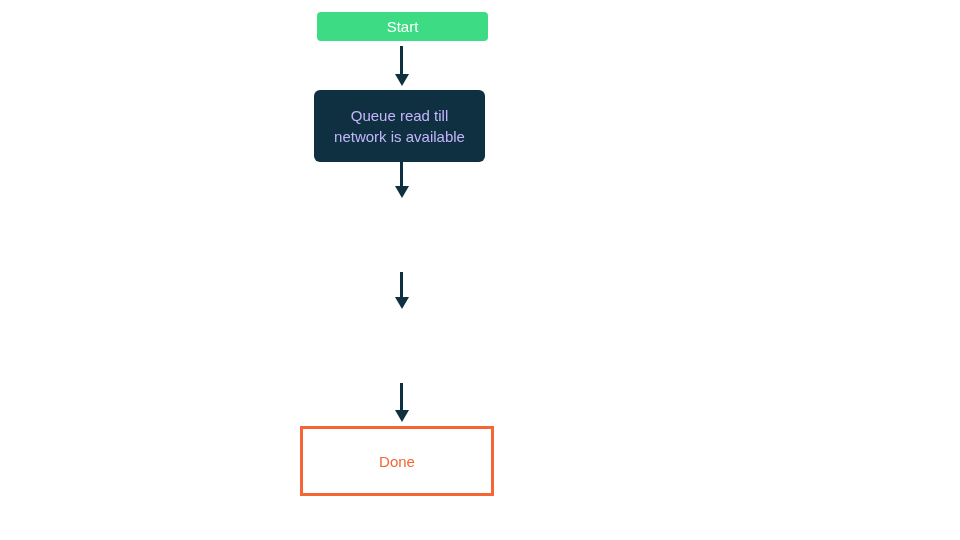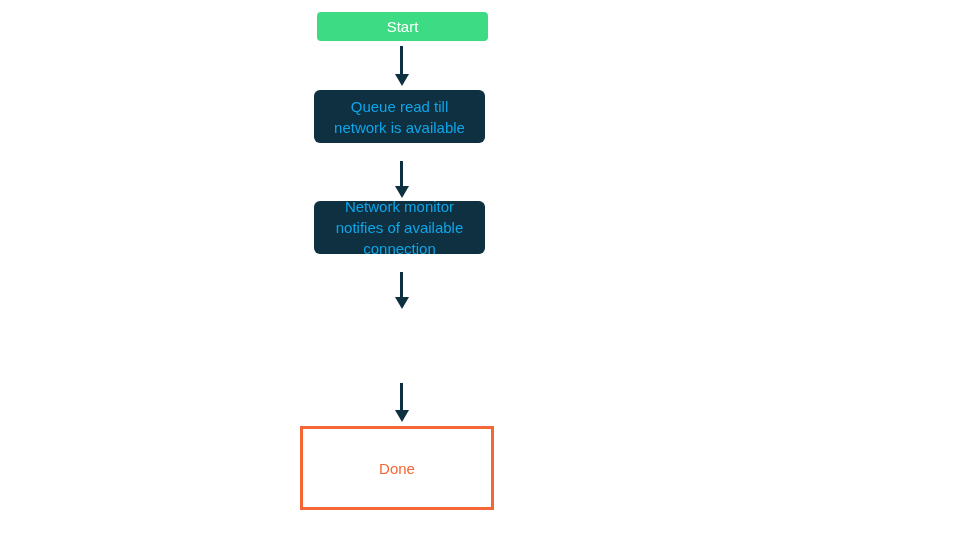--- a/index.html
+++ b/index.html
@@ -34,33 +34,33 @@
     top: 12px;
     width: 171px;
     height: 29px;
     background: #3ddc84;
     color: #ffffff;
     border-radius: 4px;
   }
   .node--process {
     left: 314px;
     width: 171px;
-    height: 53px;
+    height: 72px;
     background: #0e3040;
-    color: #0ea5e9;
+    color: #c4b5fd;
     border-radius: 6px;
   }
   #node-queue-read { top: 90px; }
   #node-network-monitor { top: 201px; }
   #node-update-local { top: 312px; }
   .node--end {
     left: 300px;
     top: 426px;
     width: 194px;
-    height: 84px;
+    height: 70px;
     background: #ffffff;
     border: 3px solid #f46634;
     color: #f46634;
   }
   .arrow {
     position: absolute;
     left: 394px;
     width: 15px;
     display: flex;
     flex-direction: column;
@@ -96,23 +96,20 @@
   </div>
 
   <div class="node node--process" id="node-queue-read">Queue read till
 network is available</div>
 
   <div class="arrow" id="arrow-2">
     <div class="shaft"></div>
     <div class="head"></div>
   </div>
 
-  <div class="node node--process" id="node-network-monitor">Network monitor
-notifies of available
-connection</div>
 
   <div class="arrow" id="arrow-3">
     <div class="shaft"></div>
     <div class="head"></div>
   </div>
 
 
   <div class="arrow" id="arrow-4">
     <div class="shaft"></div>
     <div class="head"></div>

